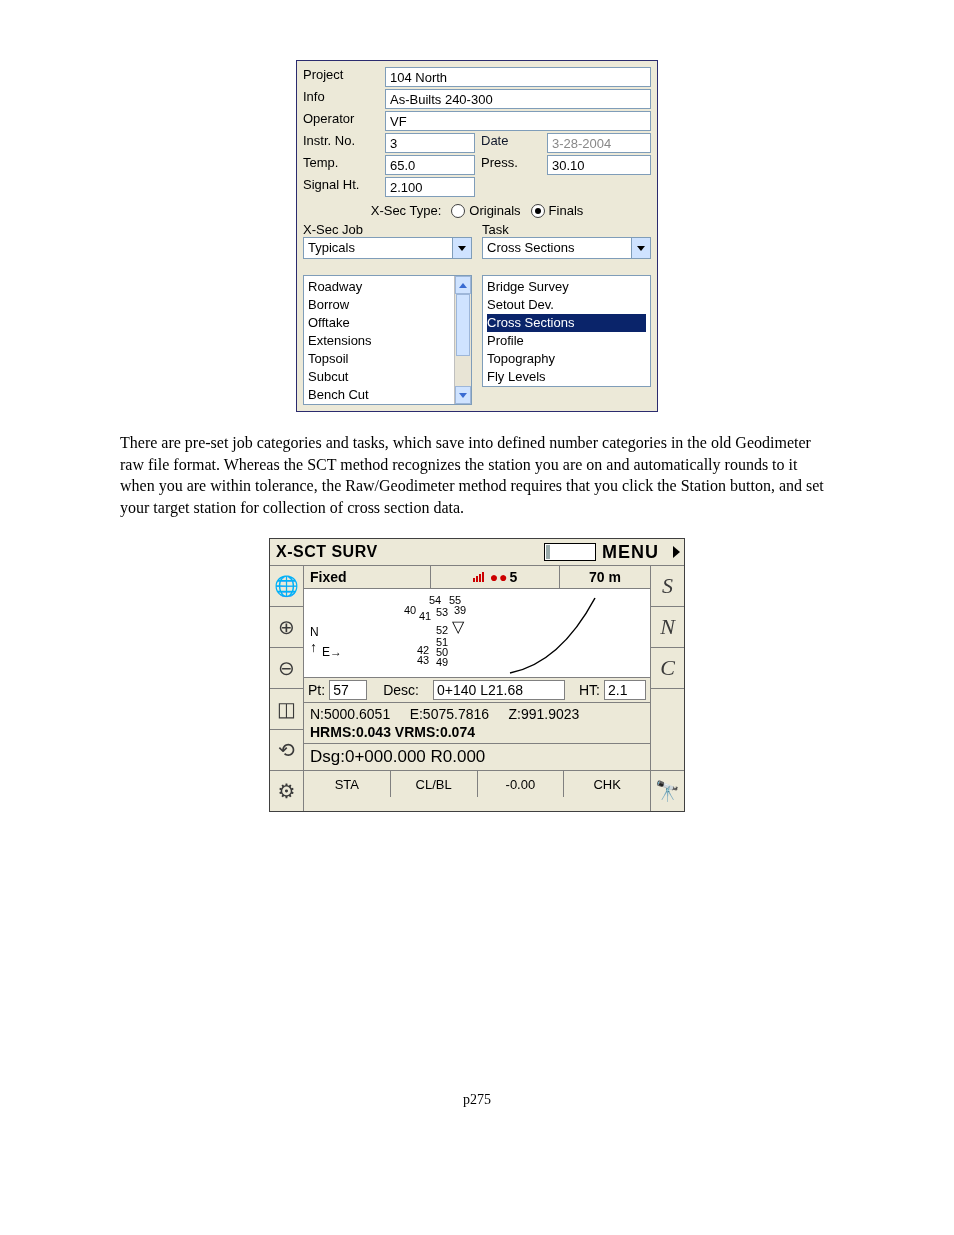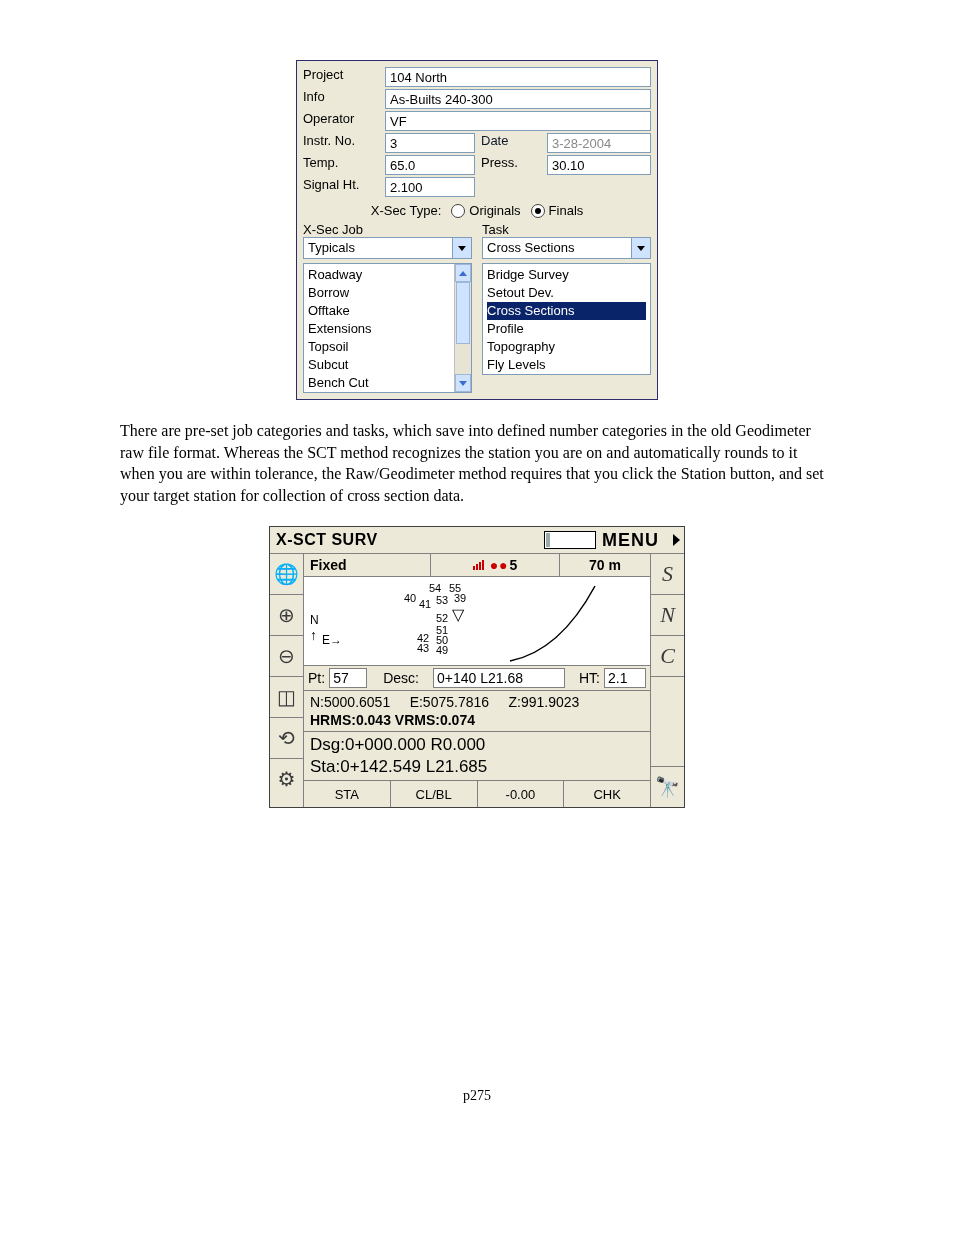--- a/index.html
+++ b/index.html
@@ -101,21 +101,21 @@
   .combo .combo-btn {
     width: 18px; background: #cfe3ff;
     border-left: 1px solid #7f9db9;
     display: flex; align-items: center; justify-content: center;
   }
   .tri-down {
     width: 0; height: 0; border-left: 4px solid transparent;
     border-right: 4px solid transparent; border-top: 5px solid #000;
   }
   .listpair {
-    display: flex; gap: 10px; margin-top: 4px;
+    display: flex; gap: 10px; margin-top: 16px;
   }
   .listbox {
     border: 1px solid #7f9db9; background: #fff;
     height: 130px; flex: 1; display: flex;
     box-sizing: border-box;
   }
   .listbox .items {
     flex: 1; padding: 2px 4px; overflow: hidden;
     line-height: 18px;
   }
@@ -478,21 +478,20 @@
             &nbsp;&nbsp;&nbsp;
             <span>E:5075.7816</span>
             &nbsp;&nbsp;&nbsp;
             <span>Z:991.9023</span>
           </div>
           <div class="bold">HRMS:0.043 VRMS:0.074</div>
         </div>
 
         <div class="dsgsta">
           <div>Dsg:0+000.000 R0.000</div>
-          <div>Sta:0+142.549 L21.685</div>
         </div>
 
         <div class="btnrow">
           <div>STA</div>
           <div>CL/BL</div>
           <div>-0.00</div>
           <div>CHK</div>
         </div>
       </div>
       <div class="toolcol right">

